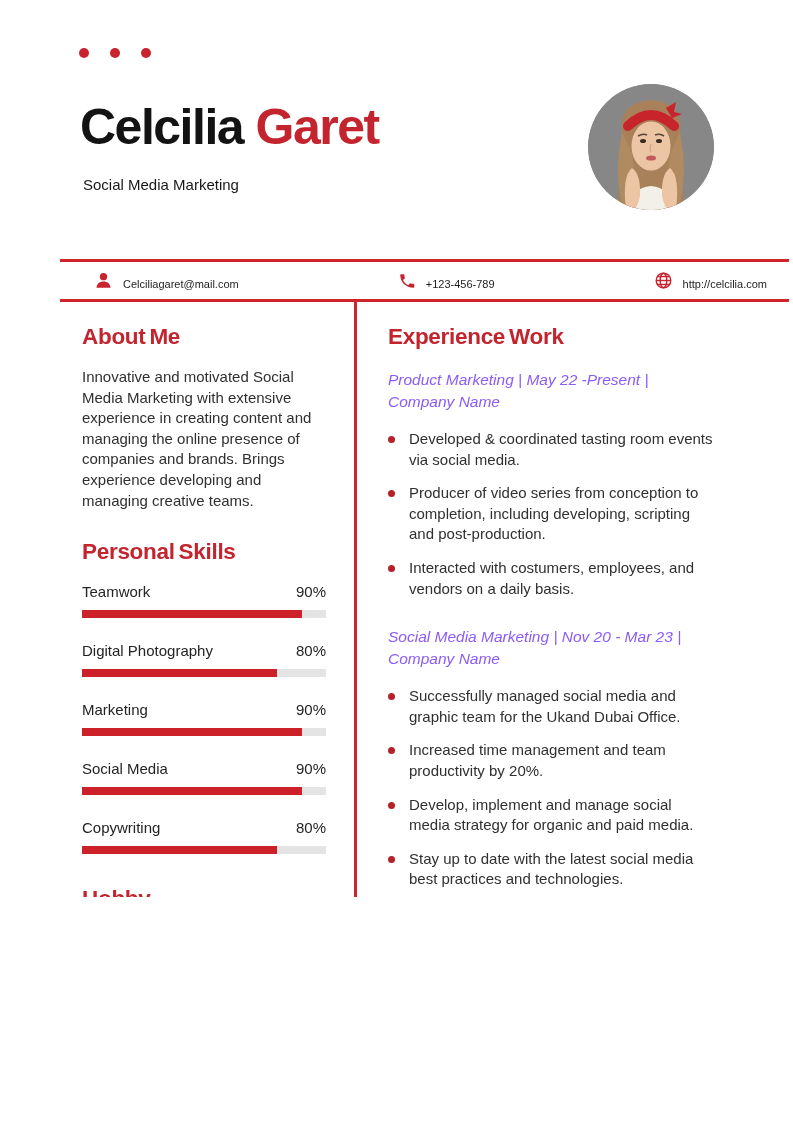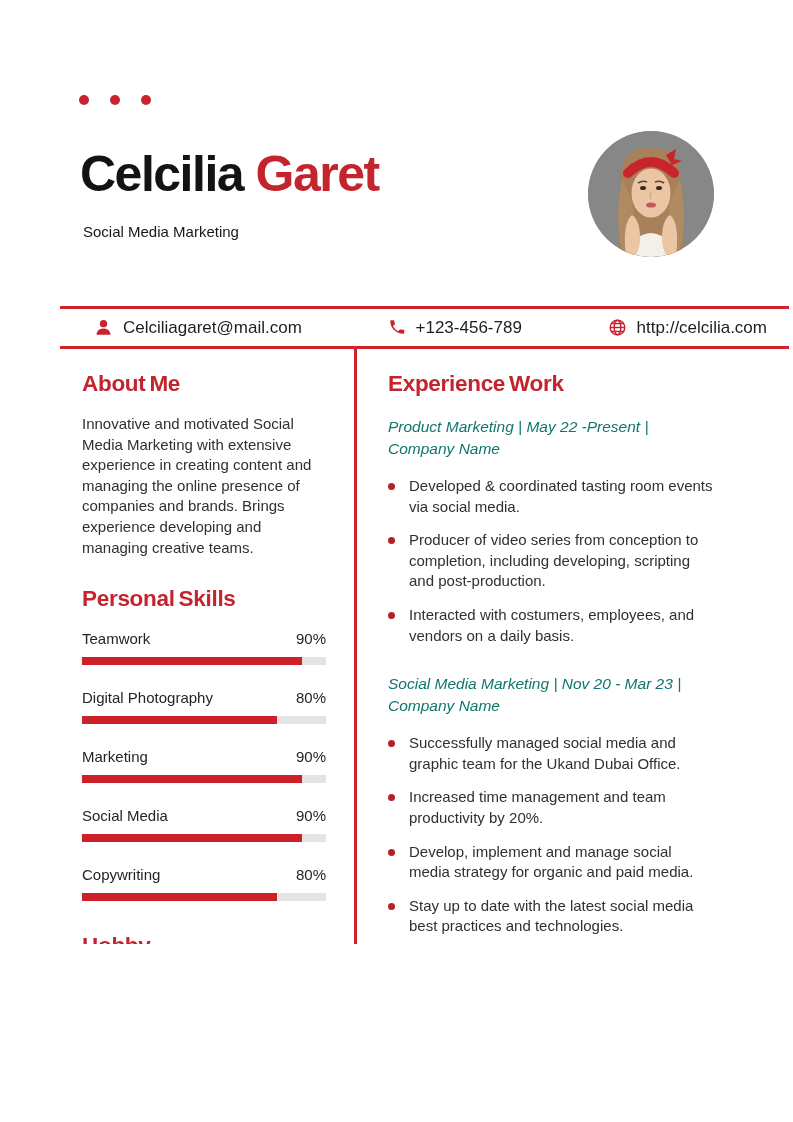--- a/index.html
+++ b/index.html
@@ -1,18 +1,18 @@
 <!DOCTYPE html>
 <html><head>
 <meta charset="utf-8">
 <style>
   html,body{margin:0;padding:0;background:#ffffff;}
   .page{
     position:relative;width:793px;height:897px;background:#ffffff;
-    font-family:"Liberation Sans",sans-serif;overflow:hidden;margin-top:47px;
+    font-family:"Liberation Sans",sans-serif;overflow:hidden;
   }
   
   .dots{position:absolute;top:48px;left:79px;display:flex;gap:21px;}
   .dot{width:10px;height:10px;border-radius:50%;background:#C8232E;}
   
   .name{
     position:absolute;left:80px;top:98px;margin:0;
     font-size:50px;font-weight:bold;letter-spacing:-1.5px;color:#131313;
     white-space:nowrap;
   }
@@ -25,21 +25,21 @@
     position:absolute;left:588px;top:84px;width:126px;height:126px;border-radius:50%;
     overflow:hidden;background:#878787;
   }
   
   .contact-bar{
     position:absolute;left:60px;top:259px;width:673px;height:37px;
     border-top:3px solid #CF242C;border-bottom:3px solid #CF242C;
     display:flex;align-items:center;justify-content:space-between;
     padding:0 22px 0 34px;box-sizing:content-box;
   }
-  .contact-item{display:flex;align-items:flex-start;gap:10px;font-size:17px;color:#1e1e1e;}
+  .contact-item{display:flex;align-items:flex-end;gap:10px;font-size:11px;color:#1e1e1e;}
   .contact-item svg{display:block;}
   
   .divider-v{position:absolute;left:354px;top:302px;width:2.5px;height:739px;background:#CF242C;}
   .divider-h{position:absolute;left:81px;top:1041px;width:632px;height:2.5px;background:#CF242C;}
   
   .col-left{position:absolute;left:82px;top:322px;width:244px;}
   .col-right{position:absolute;left:388px;top:322px;width:326px;}
   h2{
     margin:0;font-size:22.5px;line-height:30px;font-weight:bold;color:#C3242E;
     letter-spacing:-0.3px;word-spacing:-2px;
@@ -53,21 +53,21 @@
   .skill-top{display:flex;justify-content:space-between;align-items:baseline;
     font-size:15px;color:#242424;line-height:18px;}
   .skill-track{margin-top:9px;height:8px;background:#E4E4E4;}
   .skill-fill{height:100%;background:#CC2129;}
   .hobby-head{margin-top:30px;}
   .hobby-grid{margin-top:24px;display:grid;grid-template-columns:125px 1fr;row-gap:23px;}
   .hobby-item{display:flex;align-items:center;gap:13px;font-size:15px;color:#ec4899;}
   .hdot{width:7px;height:7px;border-radius:50%;background:#B42129;flex:none;}
   
   .job-title{
-    margin-top:17px;font-size:15.5px;line-height:21.5px;font-style:italic;color:#0f766e;
+    margin-top:17px;font-size:15.5px;line-height:21.5px;font-style:italic;color:#8b5cf6;
   }
   .job-bullets{margin-top:17px;}
   .bullet{display:flex;gap:14px;margin-bottom:13px;font-size:15px;line-height:20.6px;color:#303030;}
   .bdot{width:7px;height:7px;border-radius:50%;background:#B42129;flex:none;margin-top:7px;}
   .job2{margin-top:27px;}
 </style>
 </head>
 <body>
 
 <div class="page">

